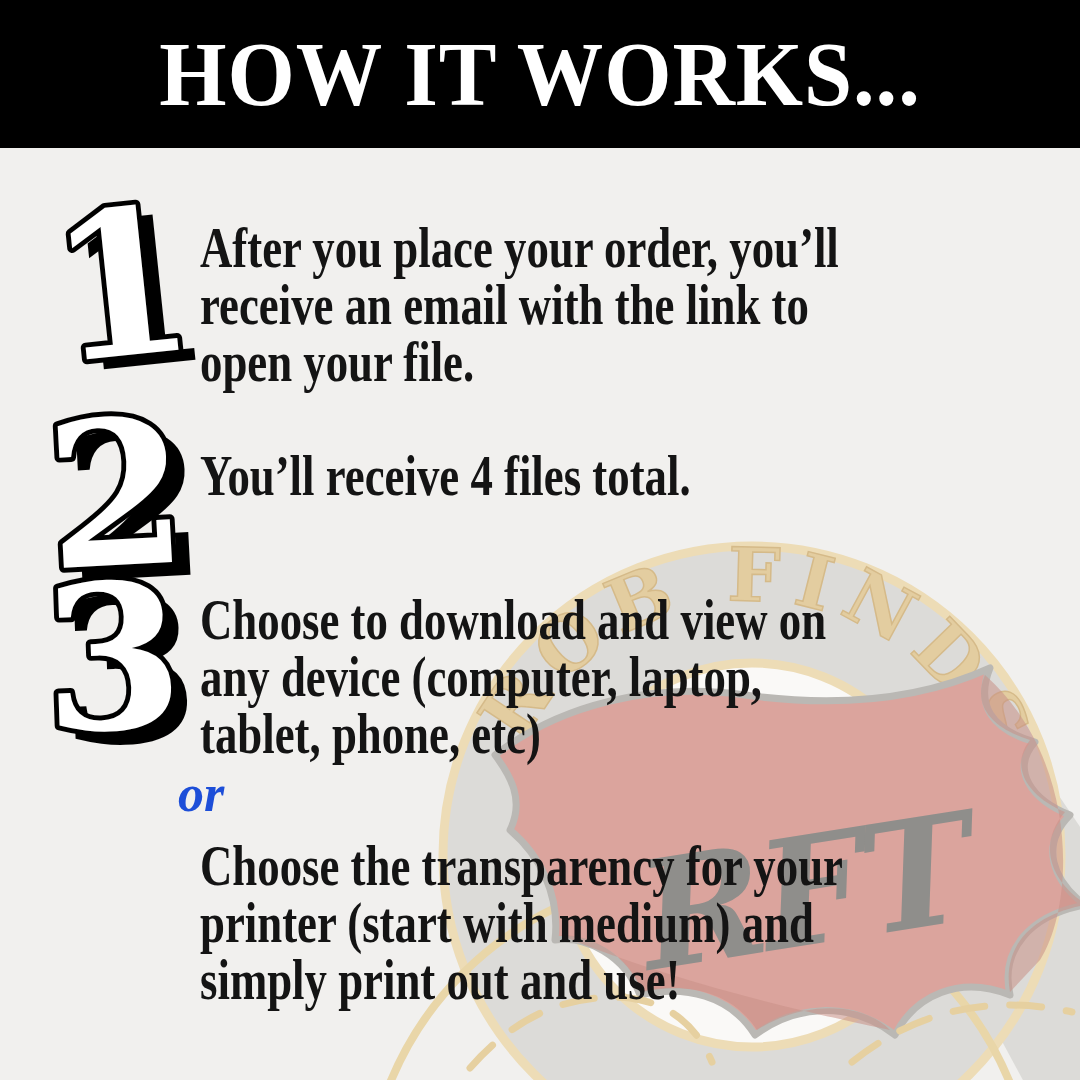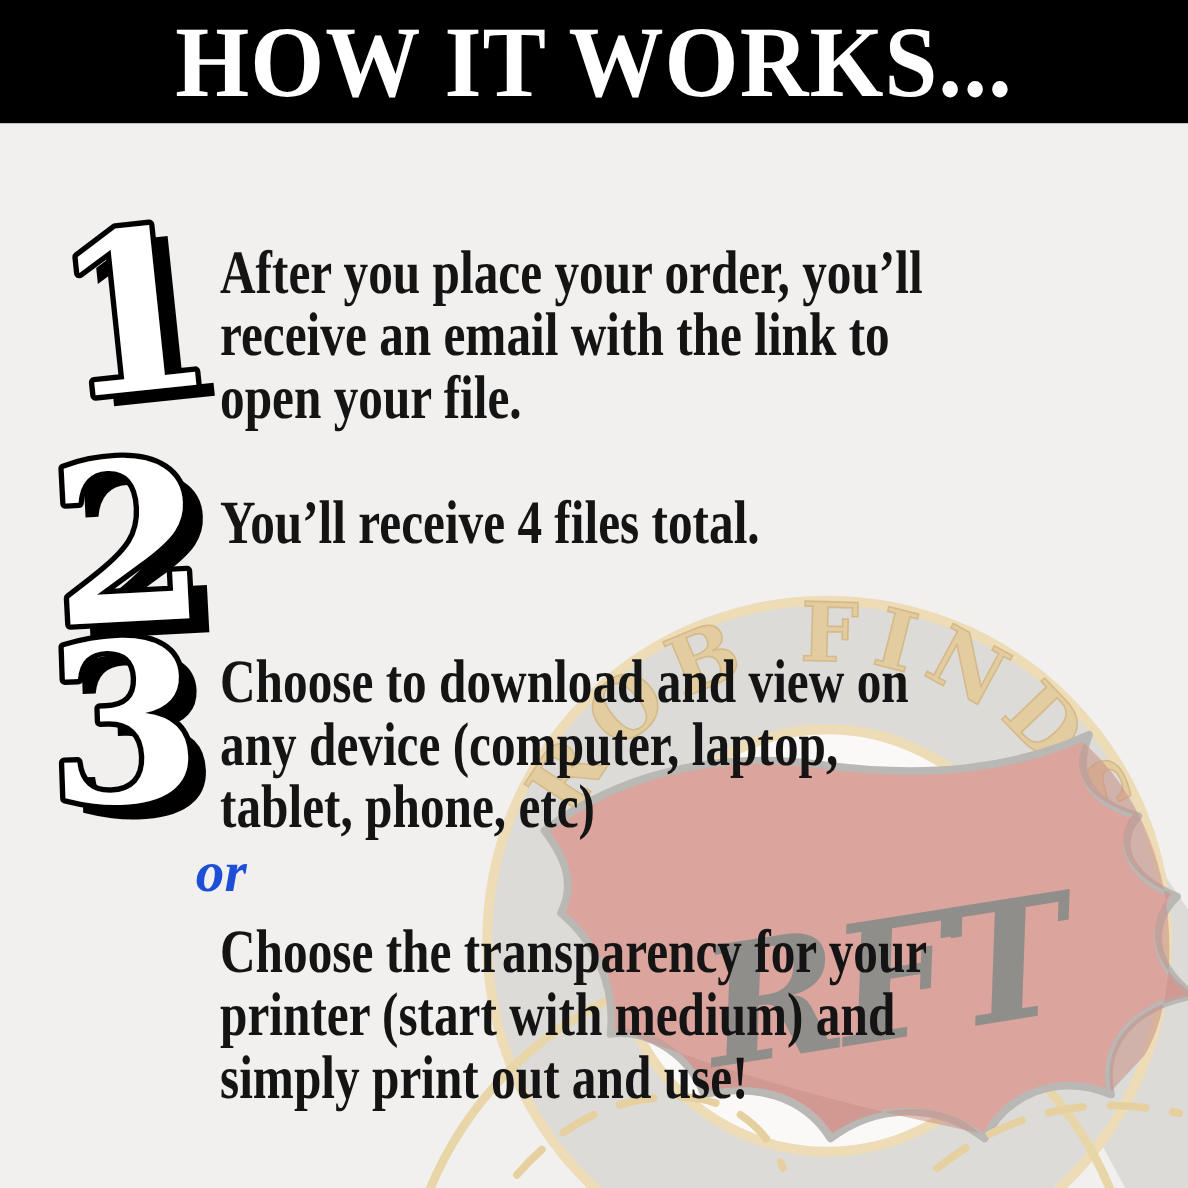--- a/index.html
+++ b/index.html
@@ -2,21 +2,21 @@
 <html><head>
 <meta charset="utf-8">
 <style>
   html,body{margin:0;padding:0;background:#f1f0ee;}
   .canvas{
     position:relative;width:1080px;height:1080px;overflow:hidden;
     background:#f1f0ee;font-family:"Liberation Serif",serif;color:#141414;
   }
   
   .header{
-    position:absolute;left:0;top:0;width:1080px;height:112px;background:#000;
+    position:absolute;left:0;top:0;width:1080px;height:148px;background:#000;
     display:flex;align-items:center;justify-content:center;z-index:3;
   }
   .header-title{
     font-weight:700;font-size:92px;color:#fff;letter-spacing:1px;
     transform:scaleX(0.94);white-space:nowrap;
   }
   
   .watermark{position:absolute;left:0;top:0;width:1080px;height:1080px;z-index:0;}
   .wm-disc{fill:#faf9f7;}
   .wm-band{fill:none;stroke:#dcdbd8;stroke-width:112px;}

